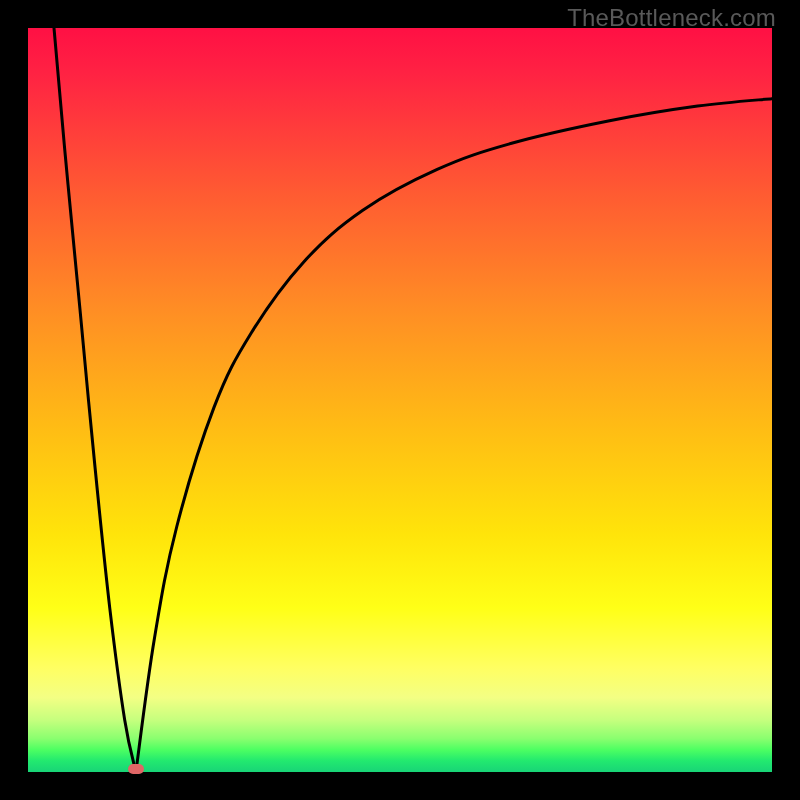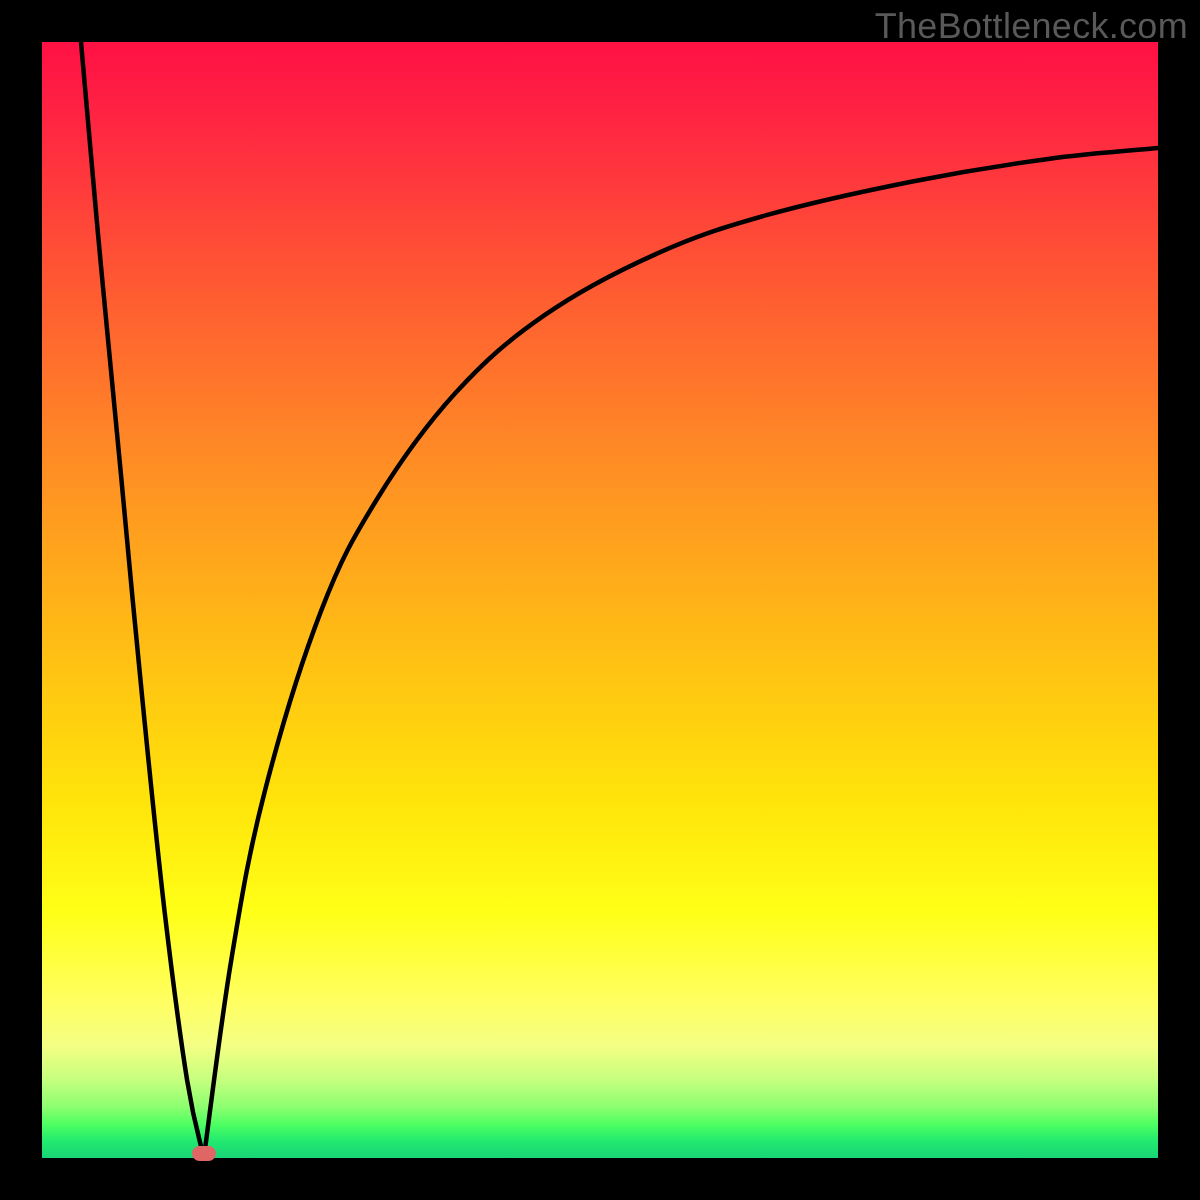--- a/index.html
+++ b/index.html
@@ -13,21 +13,21 @@
   }
   .outer {
     position: relative;
     width: 800px;
     height: 800px;
     background: #000;
   }
   .watermark {
     position: absolute;
     top: 4px;
-    right: 8px;
+    right: 24px;
     color: #595959;
     font-size: 24px;
     font-weight: 400;
     letter-spacing: 0.2px;
     z-index: 5;
   }
   .plot {
     position: absolute;
     left: 28px;
     top: 28px;

